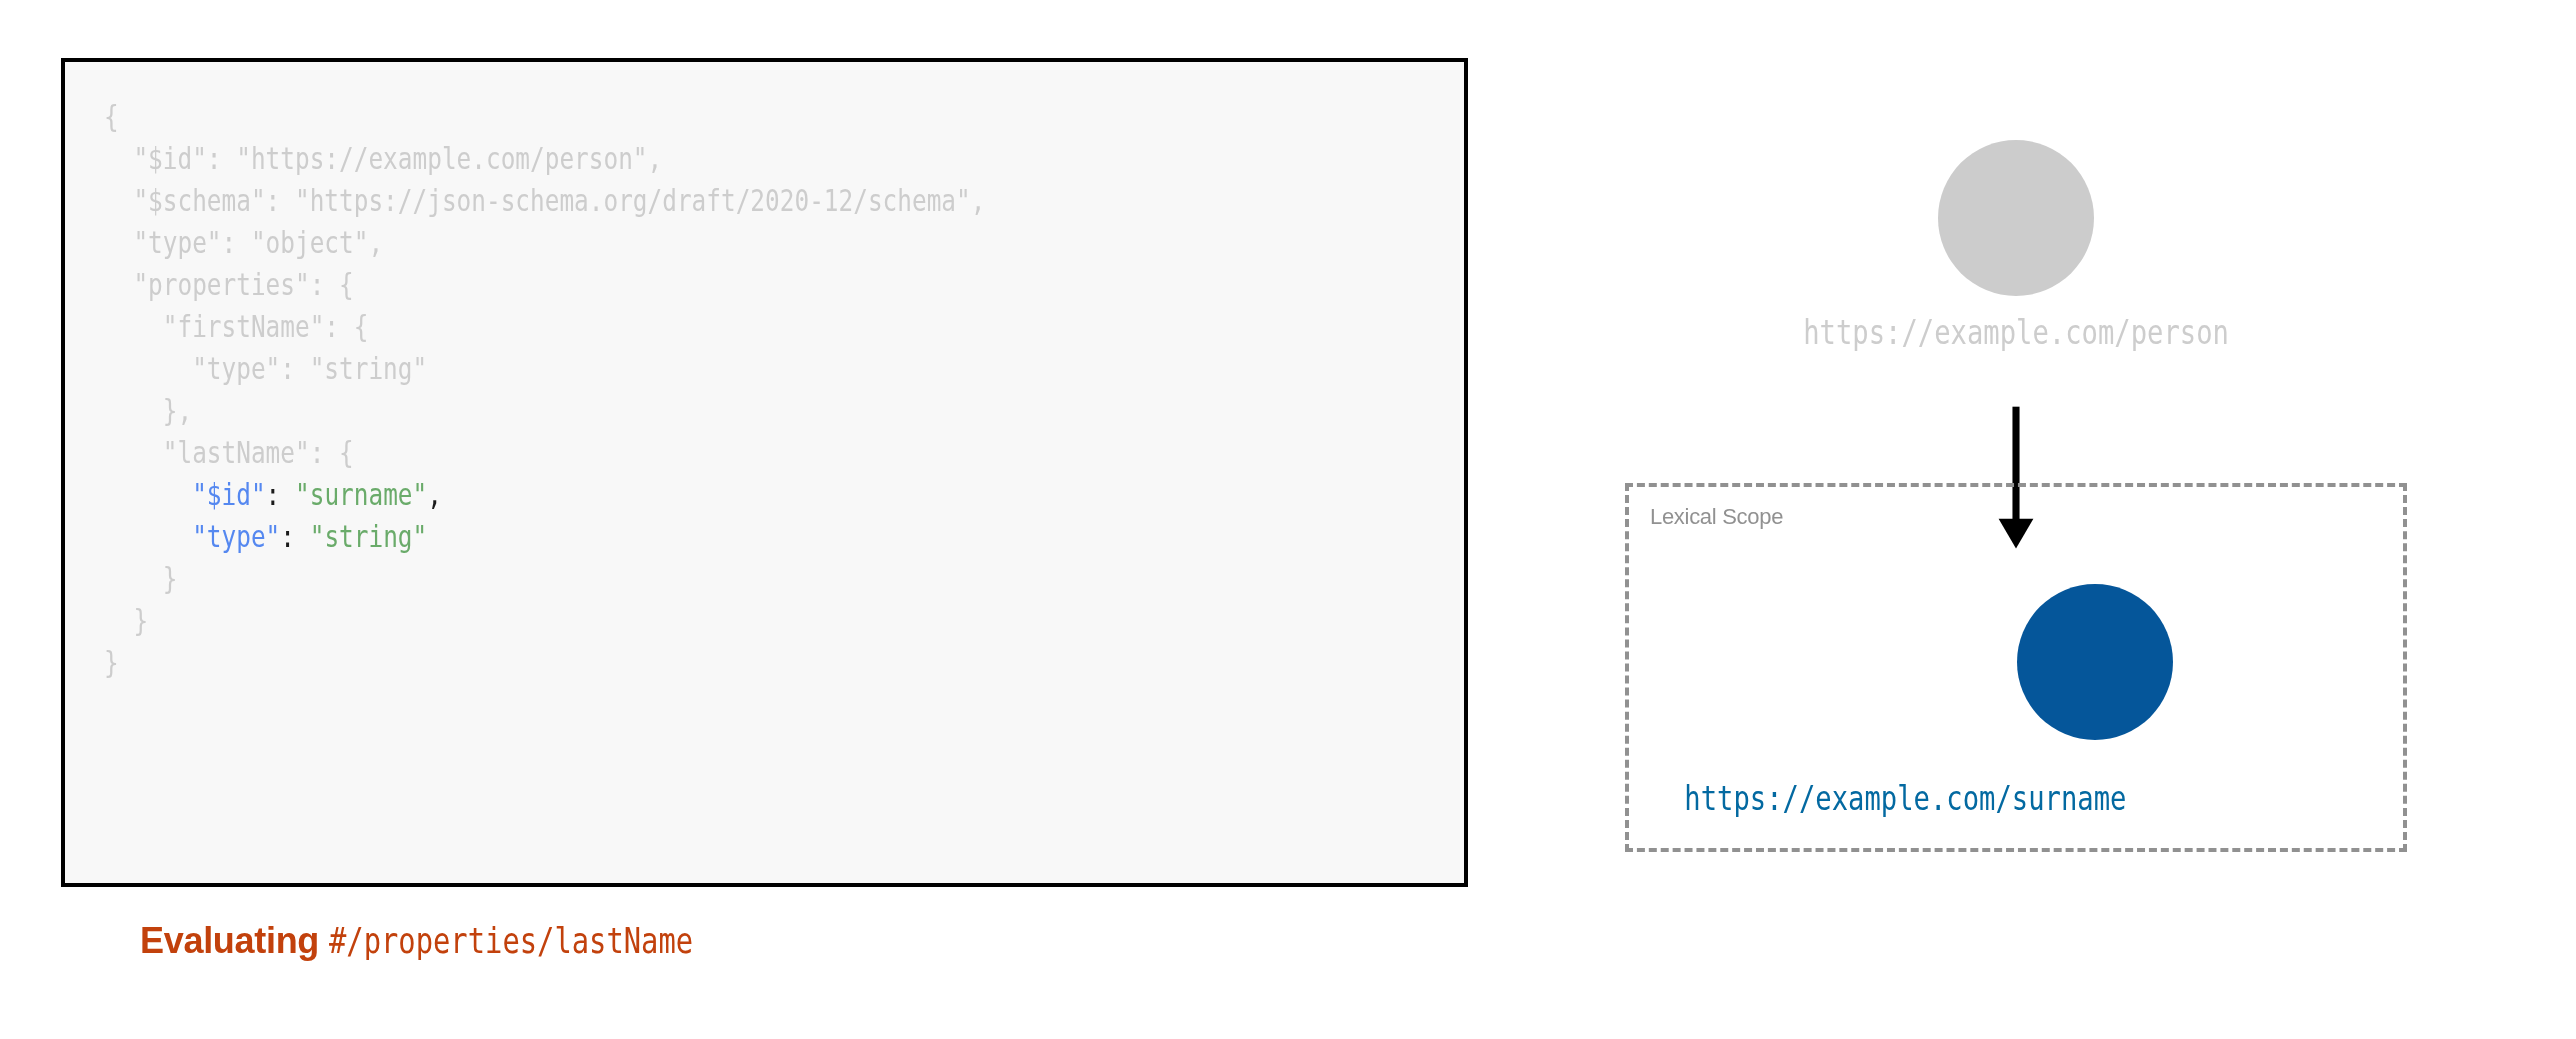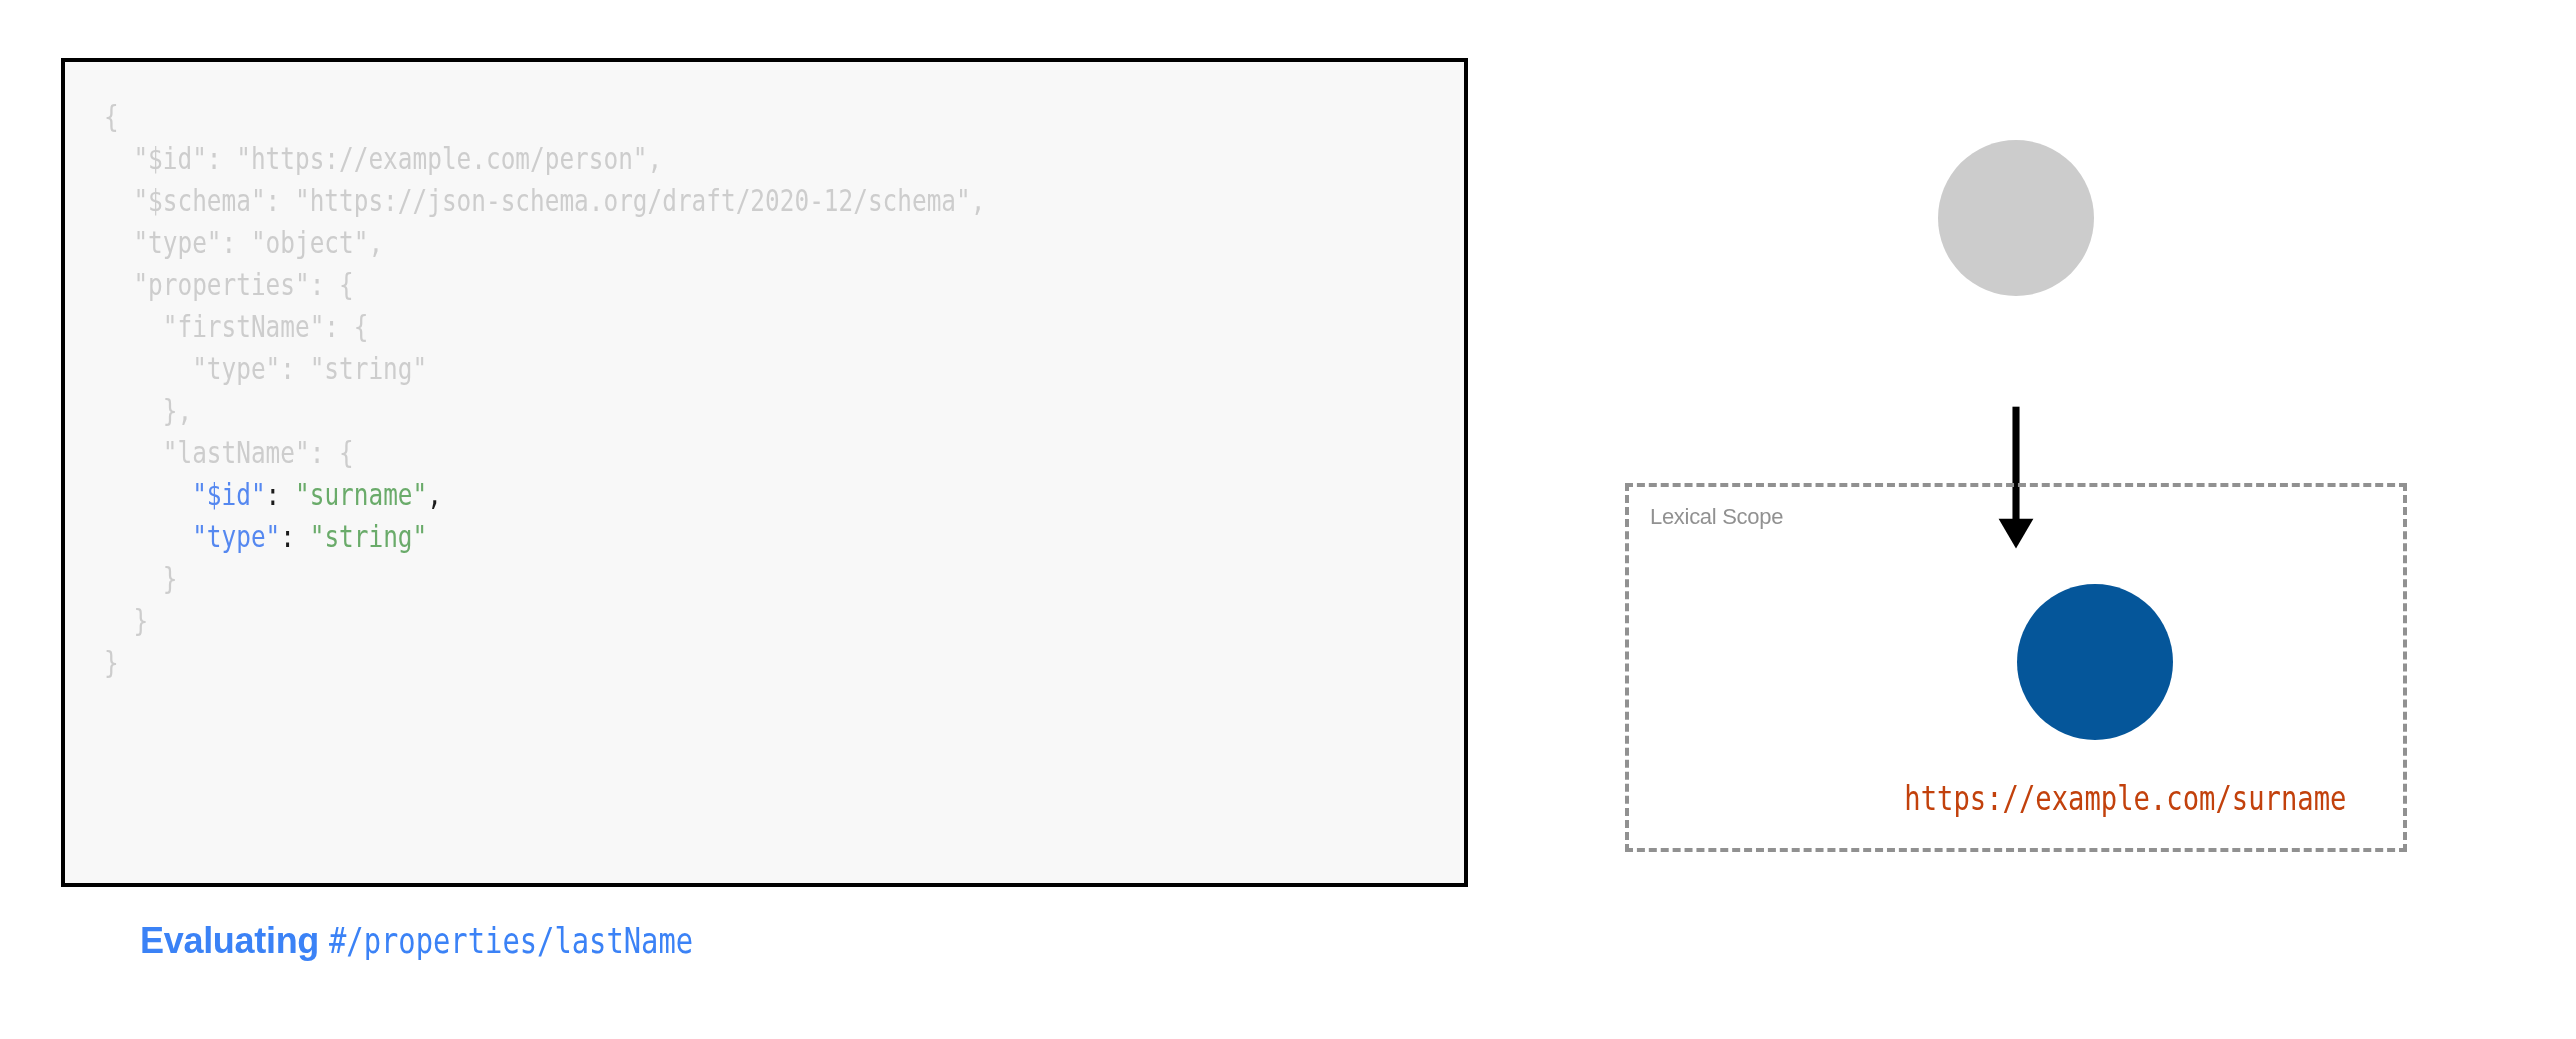--- a/index.html
+++ b/index.html
@@ -55,21 +55,21 @@
   #code-listing .line { display: block; height: 42px; }
   #code-listing .dim  { color: #cdcdcd; }
   #code-listing .key  { color: #5588f0; }
   #code-listing .str  { color: #6aab6a; }
   #code-listing .pun  { color: #1b1b1b; }
 
   
   .caption {
     position: absolute;
     font-size: 36px;
-    color: #3b82f6;
+    color: #c2410c;
     white-space: nowrap;
     text-align: right;
   }
   #caption-left {
     left: 140px;
     top: 920px;
   }
   #caption-left .cap-strong {
     font-family: "Liberation Sans", sans-serif;
     font-weight: bold;
@@ -152,24 +152,24 @@
     width: 156px;
     height: 156px;
     border-radius: 50%;
     background: #05569a;
   }
   #inner-node-label {
     position: absolute;
     left: 0px;
     top: 291px;
     width: 773px;
-    text-align: right;
+    text-align: left;
     font-family: "DejaVu Sans Mono", "Liberation Mono", monospace;
     font-size: 34px;
-    color: #c2410c;
+    color: #0369a1;
     white-space: nowrap;
   }
   #inner-node-label > span {
     display: inline-block;
     transform: scaleX(0.80);
   }
 </style>
 </head>
 <body>
 
@@ -184,20 +184,23 @@
     <div class="caption" id="caption-left">
       <span class="cap-strong">Evaluating </span><span class="cap-mono">#/properties/lastName</span>
     </div>
 
   </div>
 
   <div id="right-panel">
 
     <div id="outer-node"></div>
 
+    <div id="outer-node-label">
+      <span>https://example.com/person</span>
+    </div>
 
     <svg id="scope-arrow" viewBox="0 0 90 230" xmlns="http://www.w3.org/2000/svg">
       <line x1="45" y1="2" x2="45" y2="182" stroke="#000000" stroke-width="11"></line>
       <polygon points="18,176 72,176 45,222" fill="#000000"></polygon>
     </svg>
 
     <div id="lexical-scope-box">
 
       <div id="lexical-scope-box-label">Lexical Scope</div>
 

